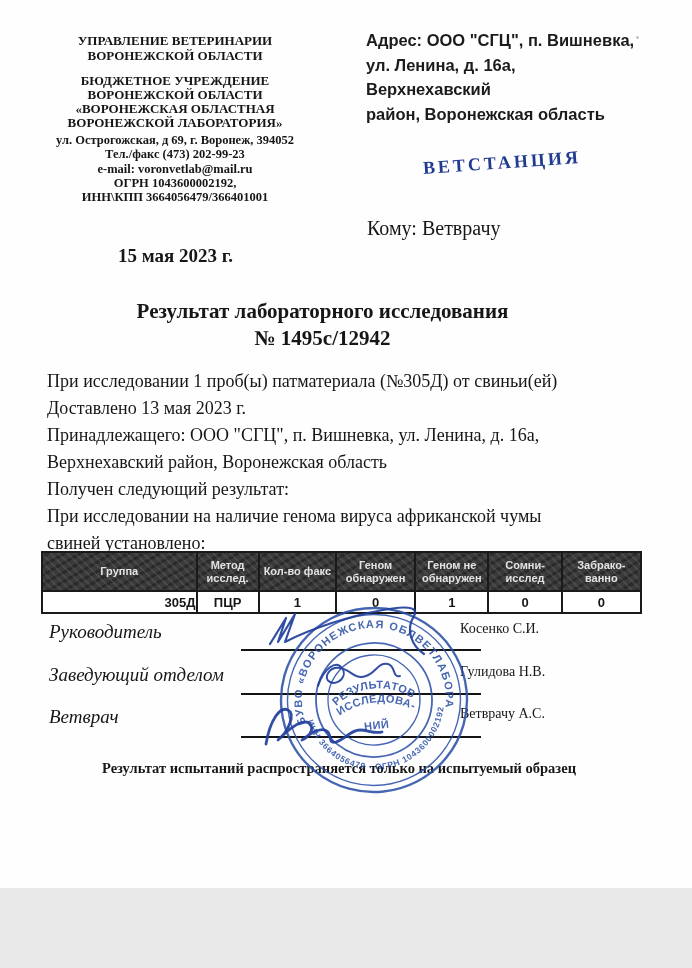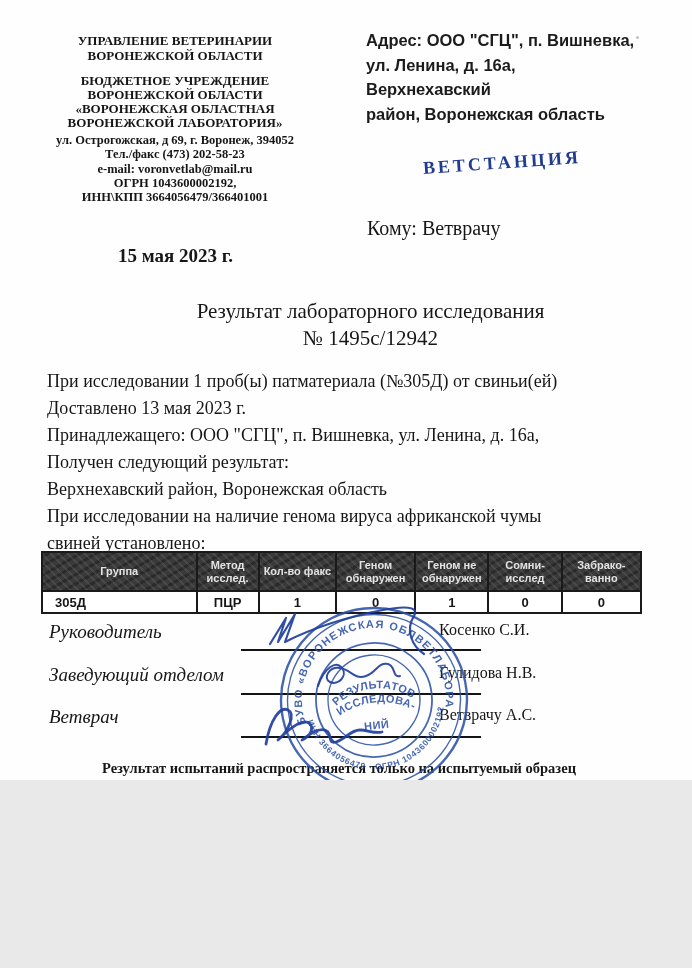--- a/index.html
+++ b/index.html
@@ -1,54 +1,54 @@
 <!DOCTYPE html>
 <html style="--page-bg: #fefefe; --ink: #161616; --stamp-blue: #2d52a8; --vetstation-blue: #203c90; --table-header-bg: #3a3a3a; --table-header-text: #e3e3e3;"><head>
 <meta charset="utf-8">
 <style>
   html,body{margin:0;padding:0;background:#e9e9e9;}
   .page{
-    position:relative;width:692px;height:780px;margin:0 auto;
+    position:relative;width:692px;height:888px;margin:0 auto;
     background:var(--page-bg,#fefefe);overflow:hidden;
     font-family:"Liberation Serif", serif;color:var(--ink,#161616);
   }
   .abs{position:absolute;}
   
   .org-block{left:40px;top:33px;width:270px;text-align:center;font-weight:bold;}
   .org-dept{font-size:13px;line-height:15px;}
   .org-name{margin-top:11px;font-size:13px;line-height:14px;}
   .org-contacts{margin-top:3px;font-size:12.5px;line-height:14.3px;}
   
   .addr-block{left:366px;top:28px;width:270px;font-family:"Liberation Sans",sans-serif;
     font-weight:bold;font-size:16.5px;line-height:24.5px;color:#1b1b1b;}
   .vetstation{left:423px;top:158px;font-family:"Liberation Serif",serif;font-weight:bold;
     font-size:18px;letter-spacing:3px;color:var(--vetstation-blue,#203c90);
     transform:rotate(-4deg);transform-origin:left center;}
   .addressee{left:367px;top:217px;font-size:20px;font-weight:normal;}
   .doc-date{left:118px;top:245px;font-size:19px;font-weight:bold;}
   
-  .doc-title{left:0;top:298px;width:645px;text-align:center;font-size:21px;font-weight:normal;line-height:27px;padding-left:48px;}
+  .doc-title{left:0;top:298px;width:645px;text-align:center;font-size:21px;font-weight:bold;line-height:27px;}
   
   .body-text{left:39px;top:368px;width:630px;font-size:18px;line-height:27px;margin-left:8px;}
   
   .res-table{left:41px;top:551px;width:601px;border-collapse:collapse;table-layout:fixed;
     font-family:"Liberation Sans",sans-serif;}
   .res-table td,.res-table th{border:2px solid #1a1a1a;padding:0;}
   .res-table th{
     background-color:var(--table-header-bg,#3a3a3a);
     background-image:repeating-linear-gradient(45deg, rgba(255,255,255,.08) 0 2px, transparent 2px 6px),
                      repeating-linear-gradient(-30deg, rgba(0,0,0,.28) 0 3px, transparent 3px 8px);
     color:var(--table-header-text,#e3e3e3);font-size:11px;line-height:13px;font-weight:bold;
     height:37px;vertical-align:middle;text-align:center;
   }
   .res-table td{font-size:13px;font-weight:bold;height:20px;text-align:center;vertical-align:middle;background:#fff;}
-  .res-table td.first{text-align:left;padding-left:12px;}
+  .res-table td.first{text-align:right;padding-left:12px;}
   
   .sig-role{left:49px;font-size:19px;font-style:italic;}
-  .sig-name{left:439px;font-size:16px;}
+  .sig-name{left:460px;font-size:14px;}
   .sig-line{left:241px;width:240px;border-top:2px solid #141414;height:0;z-index:1;}
   .footer-note{left:0;top:760px;width:678px;text-align:center;font-size:14.5px;font-weight:bold;}
   .speck{left:636px;top:36px;width:3px;height:3px;background:#a8a8a8;border-radius:50%;opacity:.7;}
   
   .stamp-svg{left:272px;top:601px;z-index:2;opacity:.88;}
   .stamp-svg ellipse{fill:none;stroke:var(--stamp-blue,#2d52a8);}
   .stamp-svg text{fill:var(--stamp-blue,#2d52a8);font-family:"Liberation Sans",sans-serif;font-weight:bold;}
   .ring-top-text{font-size:11px;letter-spacing:1.2px;}
   .ring-bottom-text{font-size:8.5px;letter-spacing:.8px;}
   .stamp-center{font-size:11px;letter-spacing:.4px;}
@@ -64,21 +64,21 @@
     <div class="org-dept">УПРАВЛЕНИЕ ВЕТЕРИНАРИИ</div>
     <div class="org-dept">ВОРОНЕЖСКОЙ ОБЛАСТИ</div>
     <div class="org-name">
       <div>БЮДЖЕТНОЕ УЧРЕЖДЕНИЕ</div>
       <div>ВОРОНЕЖСКОЙ ОБЛАСТИ</div>
       <div>«ВОРОНЕЖСКАЯ ОБЛАСТНАЯ</div>
       <div>ВОРОНЕЖСКОЙ ЛАБОРАТОРИЯ»</div>
     </div>
     <div class="org-contacts">
       <div>ул. Острогожская, д 69, г. Воронеж, 394052</div>
-      <div>Тел./факс  (473) 202-58-23</div>
+      <div>Тел./факс  (473) 202-99-23</div>
       <div>e-mail: voronvetlab@mail.ru</div>
       <div>ОГРН 1043600002192,</div>
       <div>ИНН\КПП 3664056479/366401001</div>
     </div>
   </div>
 
   <div class="abs addr-block">
     <div>Адрес: ООО "СГЦ", п. Вишневка,</div>
     <div>ул. Ленина, д. 16а, Верхнехавский</div>
     <div>район, Воронежская область</div>
@@ -90,22 +90,22 @@
 
   <div class="abs doc-title">
     <div>Результат лабораторного исследования</div>
     <div>№ 1495с/12942</div>
   </div>
 
   <div class="abs body-text">
     <div>При исследовании 1 проб(ы) патматериала (№305Д) от свиньи(ей)</div>
     <div>Доставлено 13 мая 2023 г.</div>
     <div>Принадлежащего: ООО "СГЦ", п. Вишневка, ул. Ленина, д. 16а,</div>
+    <div>Верхнехавский район, Воронежская область</div>
     <div>Получен следующий результат:</div>
-    <div>Верхнехавский район, Воронежская область</div>
     <div>При исследовании на наличие генома вируса африканской чумы</div>
     <div>свиней установлено:</div>
   </div>
 
   <table class="abs res-table">
     <colgroup>
       <col style="width:154px">
         <col style="width:62px">
         <col style="width:77px">
         <col style="width:79px">

